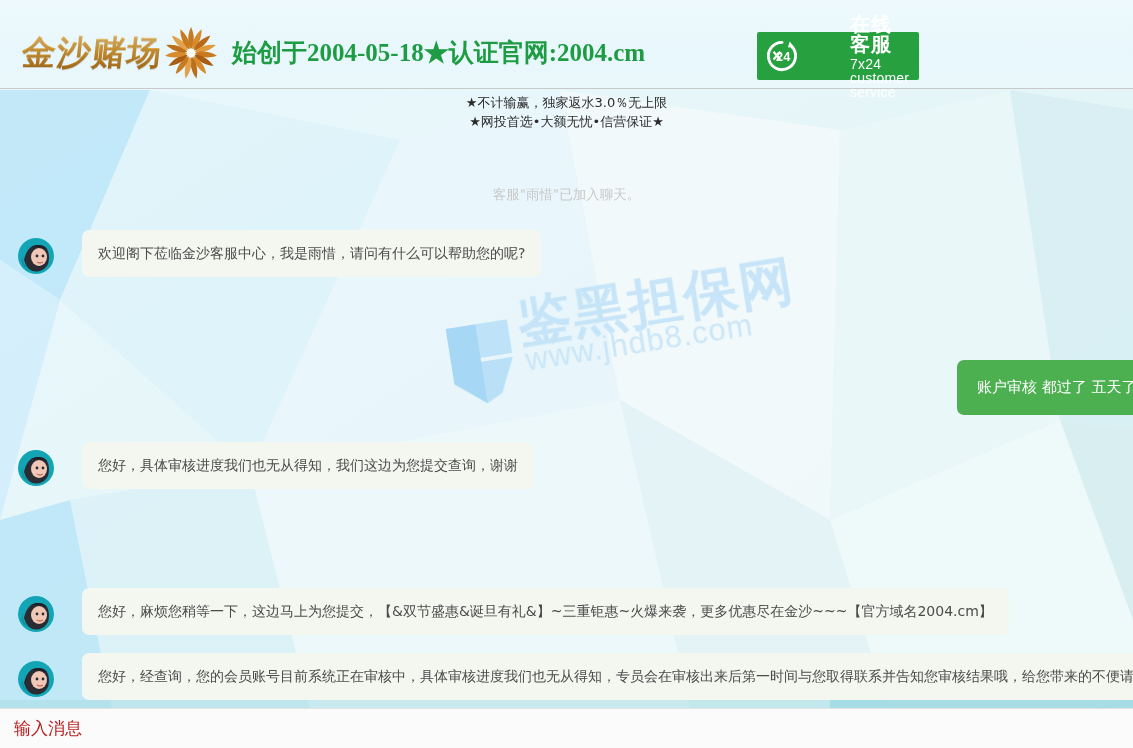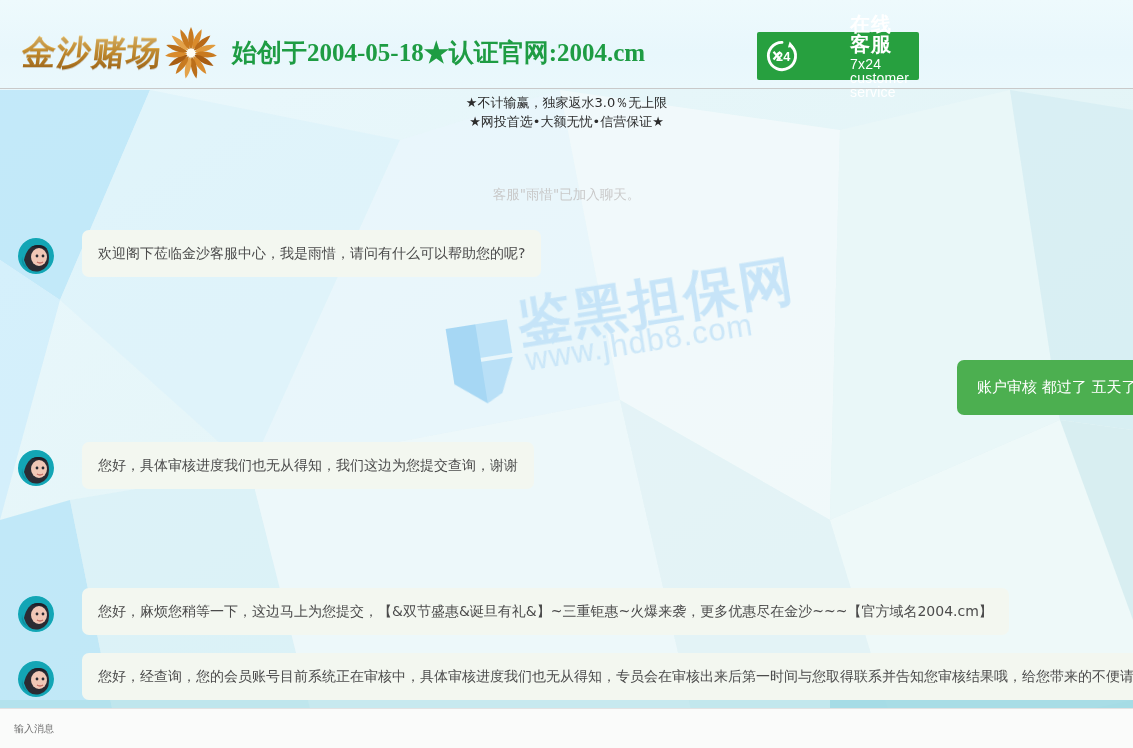--- a/index.html
+++ b/index.html
@@ -153,21 +153,21 @@
   #input-bar {
     position: absolute; bottom: 0; left: 0;
     width: 1133px; height: 40px;
     background: #fafbfa;
     border-top: 1px solid #e2e2e2;
     z-index: 6;
     display: flex; align-items: center;
   }
   #input-placeholder {
     margin-left: 14px;
-    font-size: 10px; color: #737373;
+    font-size: 17px; color: #b91c1c;
     font-family: "DejaVu Sans", "Liberation Sans", sans-serif;
   }
 </style>
 </head>
 <body>
 
 <svg id="bg-poly" viewBox="0 0 1133 748" preserveAspectRatio="none">
   <defs>
     <linearGradient id="gbg" x1="0" y1="0" x2="1" y2="1">
       <stop offset="0%" stop-color="#eaf8fd"></stop>

